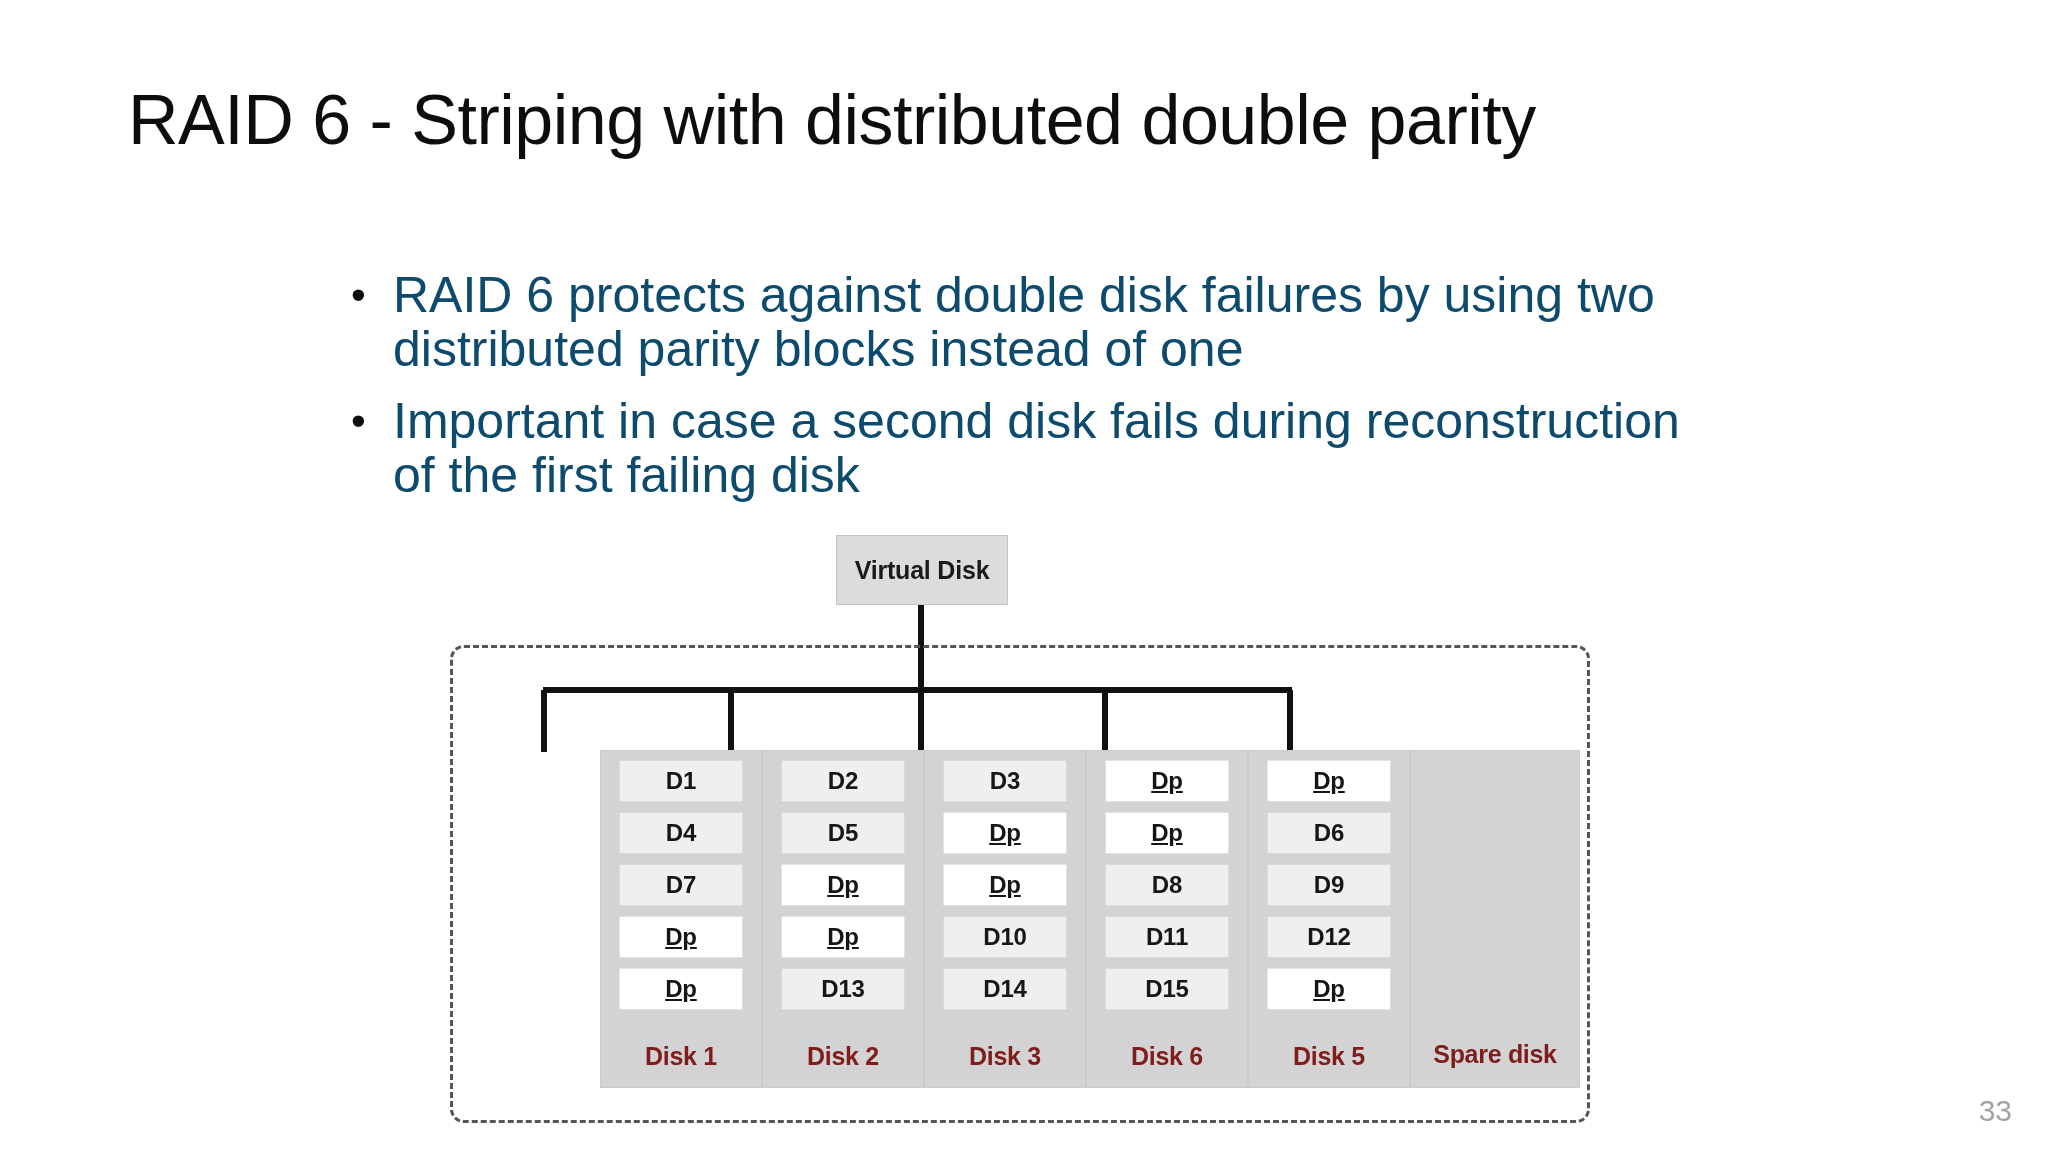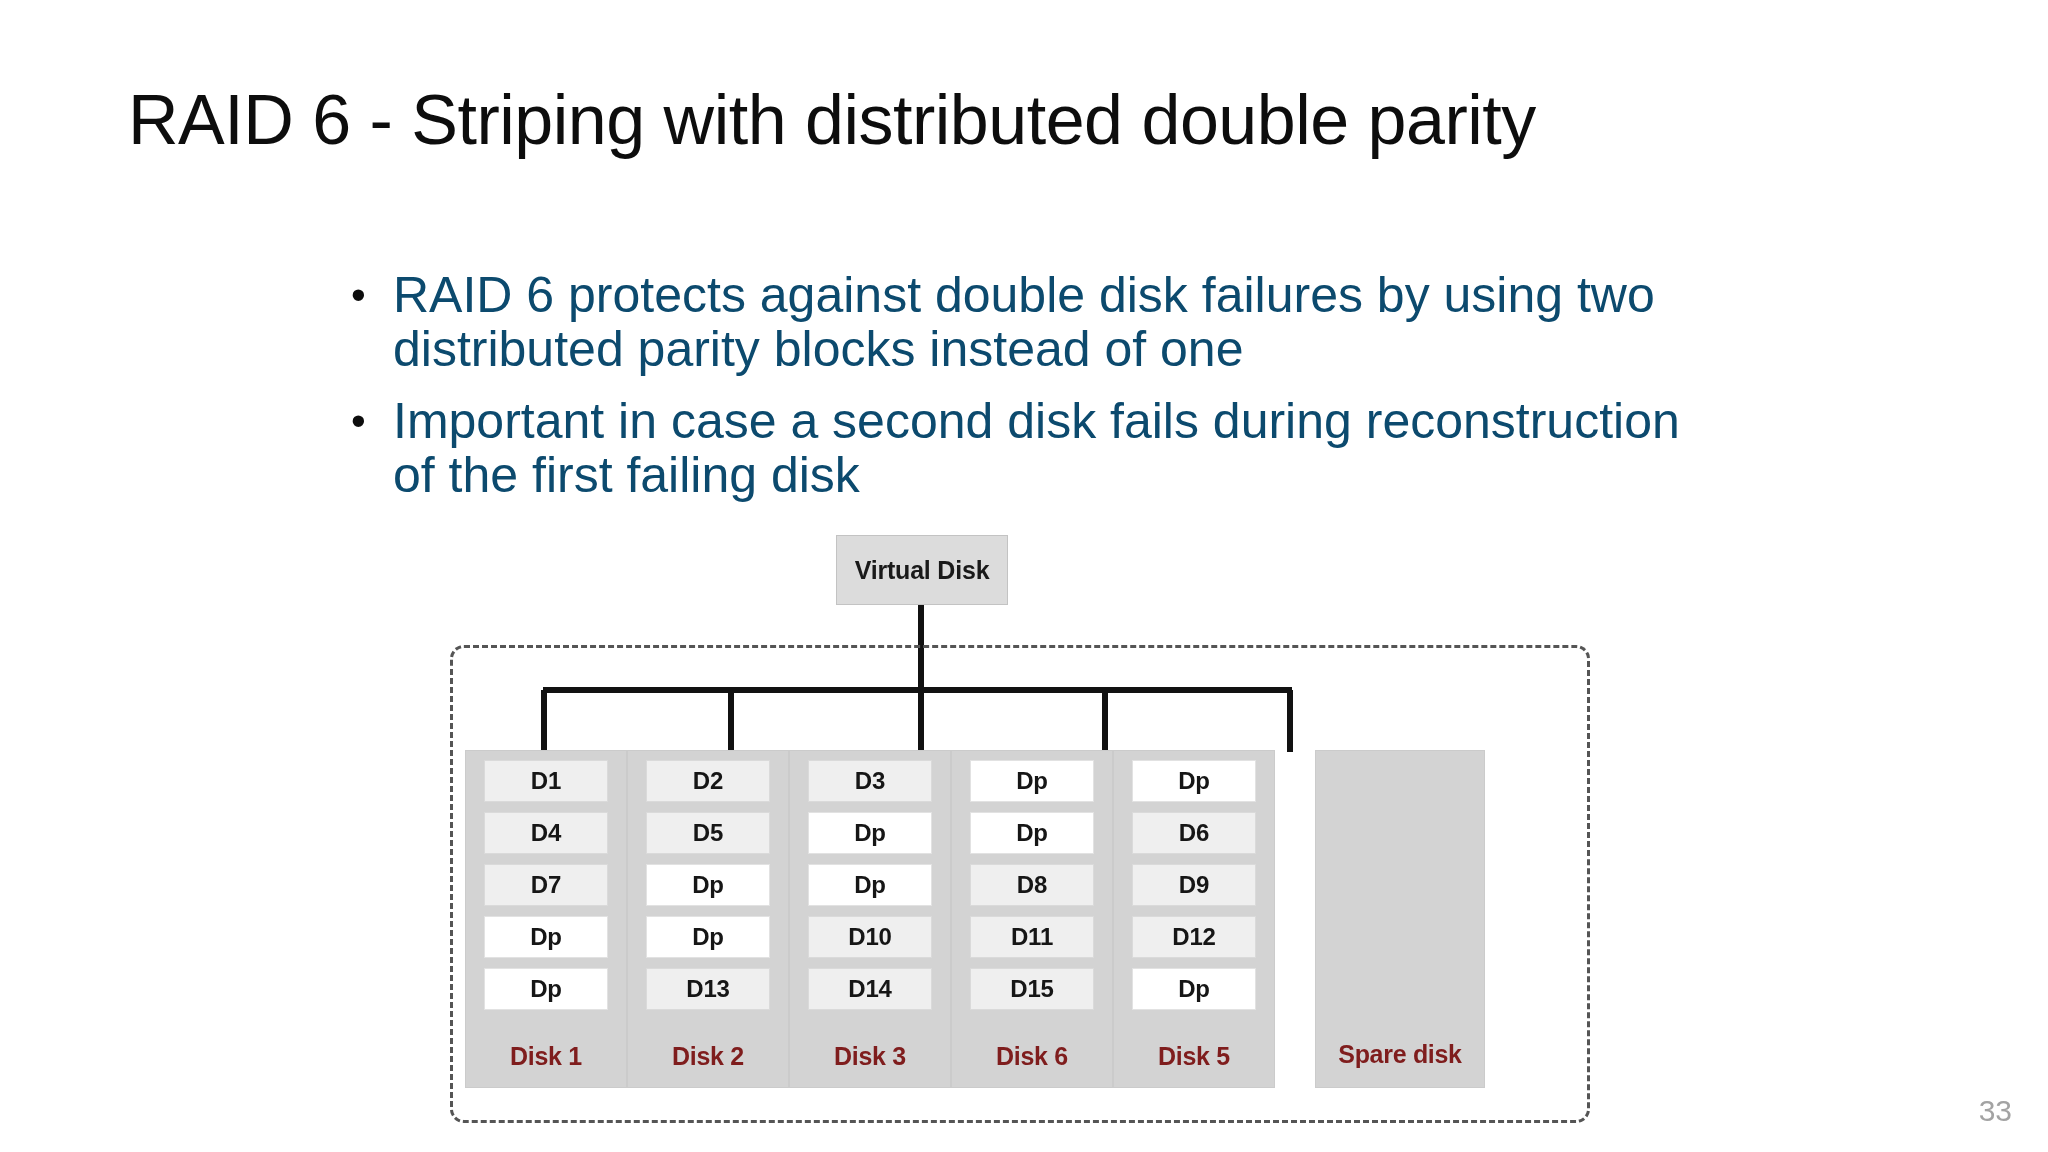--- a/index.html
+++ b/index.html
@@ -112,21 +112,21 @@
   }
 
   
   #disk-row {
     position: absolute;
     left: 465px;
     top: 750px;
     width: 1115px;
     height: 338px;
     display: flex;
-    justify-content: flex-start;
+    justify-content: flex-end;
   }
   .disk-panel {
     width: 162px;
     background: #d3d3d3;
     border: 1px solid #cbcbcb;
     box-sizing: border-box;
     display: flex;
     flex-direction: column;
     align-items: center;
     padding: 9px 0 0 0;
@@ -144,36 +144,36 @@
     font-size: 24px;
     font-weight: bold;
     color: #161616;
     letter-spacing: -0.2px;
   }
   .disk-block.parity {
     background: #ffffff;
     border: 1px solid #e2e2e2;
   }
   .disk-block.parity .blk-label {
+    text-decoration: underline;
     text-underline-offset: 2px;
   }
   .disk-label {
     margin-top: auto;
     margin-bottom: 16px;
     font-size: 25px;
     font-weight: bold;
     color: #7f1d1d;
     letter-spacing: -0.3px;
   }
   .disk-panel.spare {
     background: #d3d3d3;
     justify-content: flex-end;
     padding: 0;
     width: 170px;
-    margin-left: 40px;
   }
   .disk-panel.spare .disk-label {
     margin-bottom: 18px;
   }
 
   
   #page-number {
     position: absolute;
     right: 36px;
     bottom: 24px;

